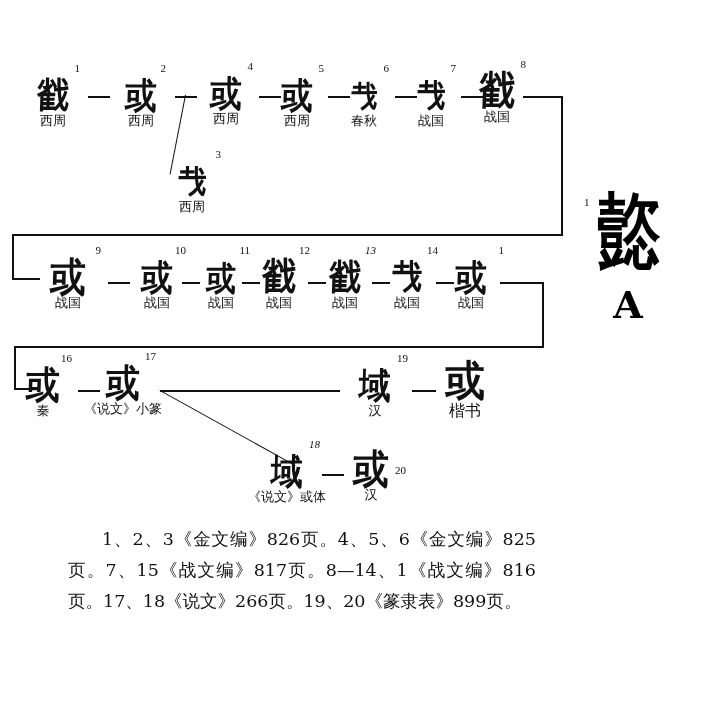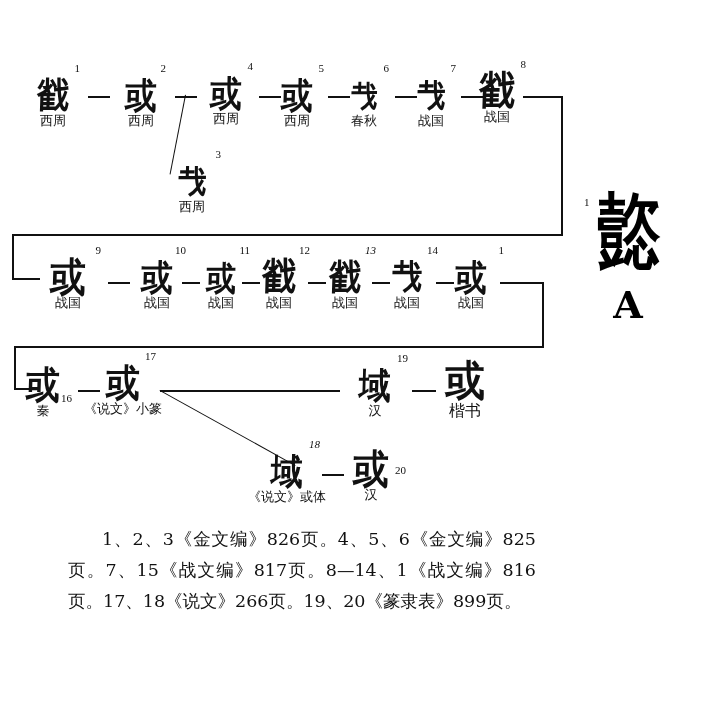--- a/index.html
+++ b/index.html
@@ -277,21 +277,21 @@
 
   <div class="hline" style="left:500px; top:282px; width:44px;"></div>
   <div class="vline" style="left:542px; top:282px; height:66px;"></div>
   <div class="hline" style="left:14px; top:346px; width:530px;"></div>
   <div class="vline" style="left:14px; top:346px; height:44px;"></div>
   <div class="hline" style="left:14px; top:388px; width:24px;"></div>
 
   <div class="glyph-item" style="left:8px; top:356px;">
     <div class="glyph-box">
       <span class="glyph anc" style="font-size:34px;">或</span>
-      <span class="idx" style="right:6px;margin-top:40px;">16</span>
+      <span class="idx" style="right:6px;">16</span>
     </div>
     <div class="era">秦</div>
   </div>
 
   <div class="dash" style="left:78px; top:390px; width:22px;"></div>
 
   <div class="glyph-item" style="left:88px; top:354px;">
     <div class="glyph-box">
       <span class="glyph anc" style="font-size:34px;">或</span>
       <span class="idx" style="right:2px;">17</span>

